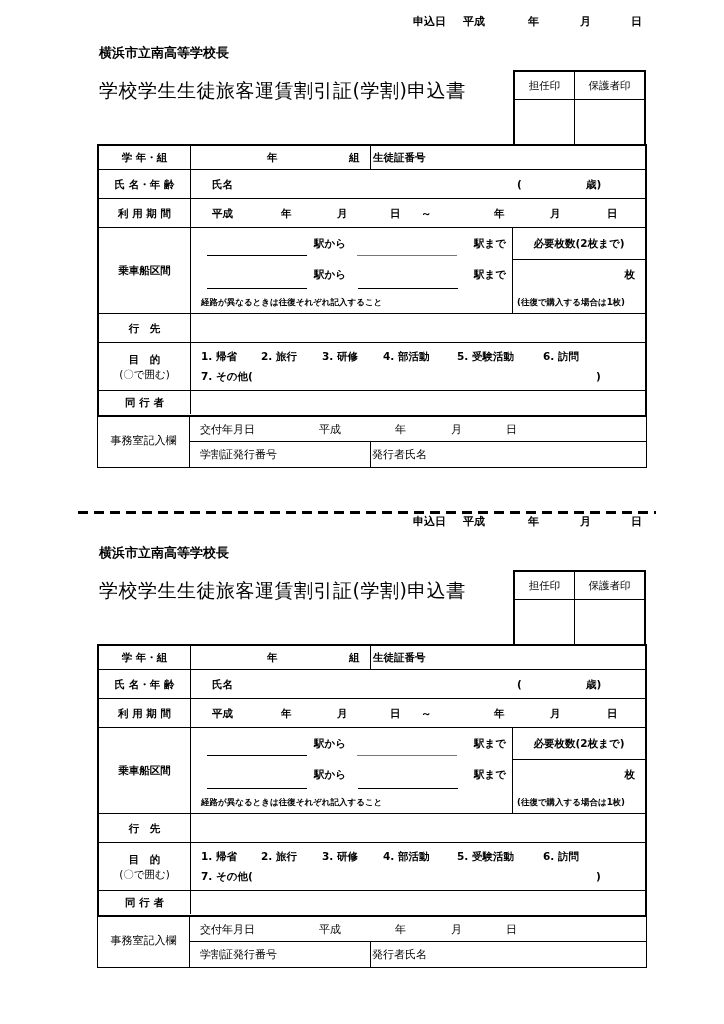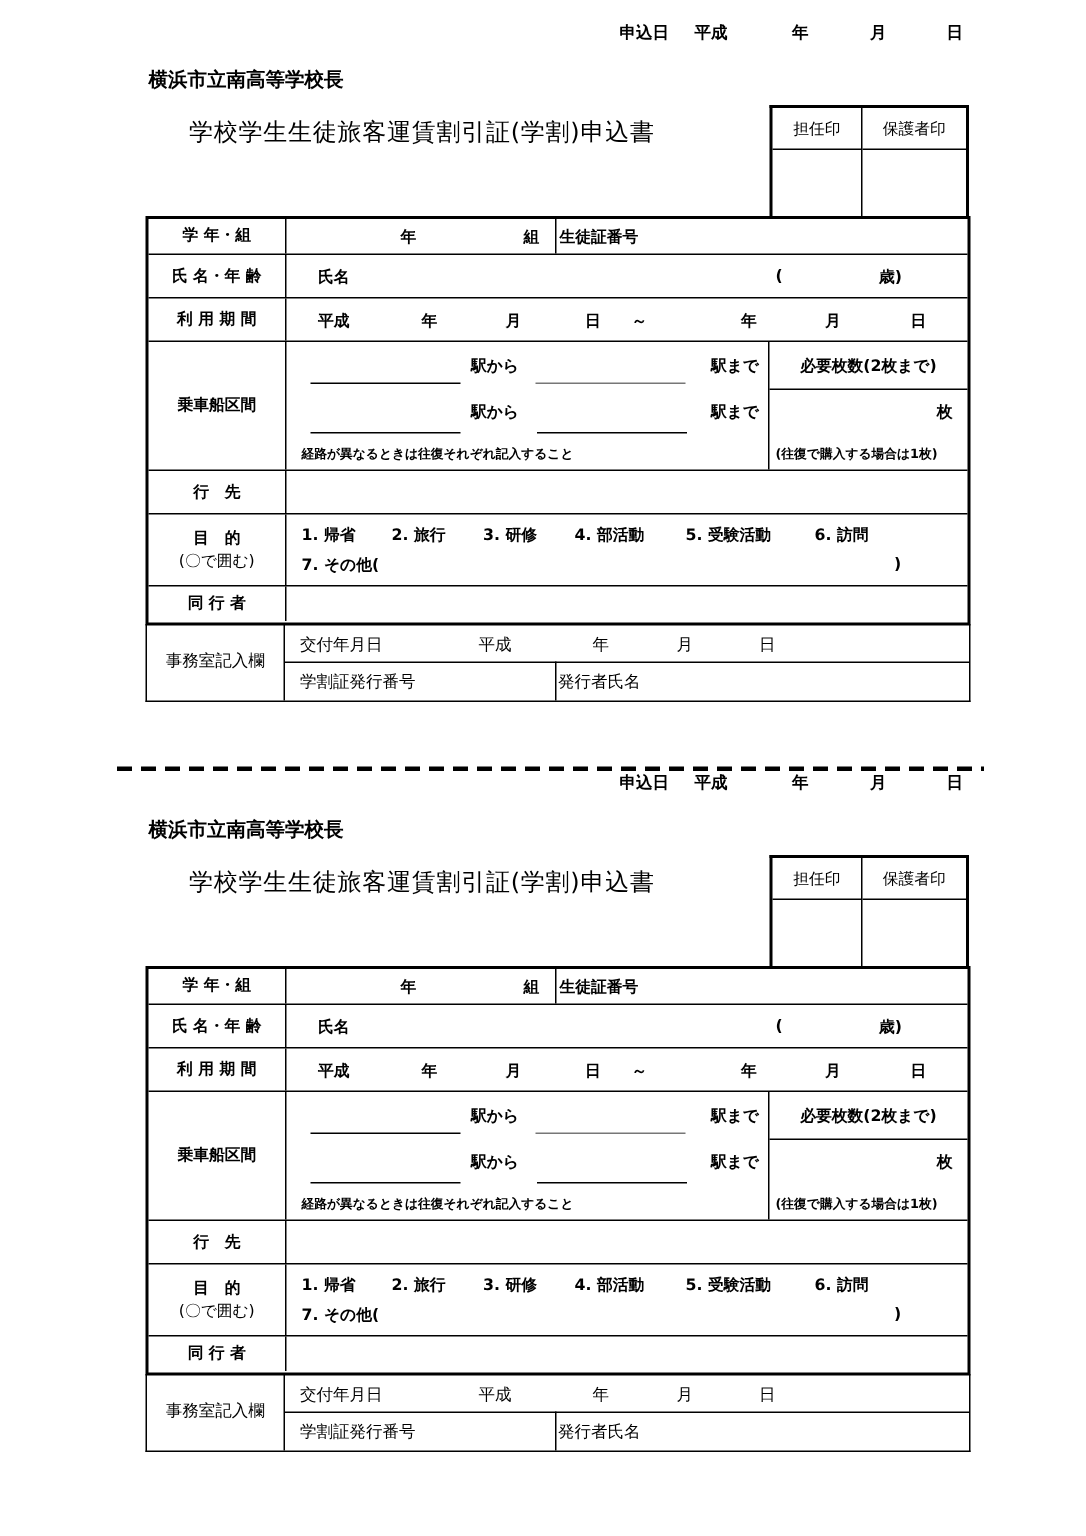--- a/index.html
+++ b/index.html
@@ -2,21 +2,21 @@
 <html><head>
 <meta charset="utf-8">
 <style>
   html, body { margin: 0; padding: 0; background: #ffffff; }
   body { width: 724px; height: 1024px; position: relative; overflow: hidden;
          font-family: "DejaVu Sans", "Liberation Sans", sans-serif; color: #000; }
   .form { position: absolute; left: 0; width: 724px; height: 500px; }
   .abs { position: absolute; white-space: nowrap; text-align: right; }
   .apply-date { top: 14px; font-size: 11px; font-weight: bold; }
   .addressee { left: 99px; top: 44px; font-size: 13px; font-weight: bold; }
-  .doc-title { left: 99px; top: 78px; font-size: 16px; letter-spacing: 0.5px; margin-left: 27px; }
+  .doc-title { left: 99px; top: 78px; font-size: 19px; letter-spacing: 0.5px; }
 
   .stamp { position: absolute; left: 513px; top: 70px; width: 133px; height: 74px;
            border: 2px solid #000; border-bottom: none; box-sizing: border-box; }
   .stamp .col { position: absolute; top: 0; height: 100%; box-sizing: border-box; }
   .stamp .c1 { left: 0; width: 60px; border-right: 1.5px solid #000; }
   .stamp .c2 { left: 60px; right: 0; }
   .stamp .head { height: 27px; border-bottom: 1px solid #000; font-size: 10.5px;
                  display: flex; align-items: center; justify-content: center; }
 
   .main { position: absolute; left: 97px; top: 144px; width: 550px; height: 273px;

